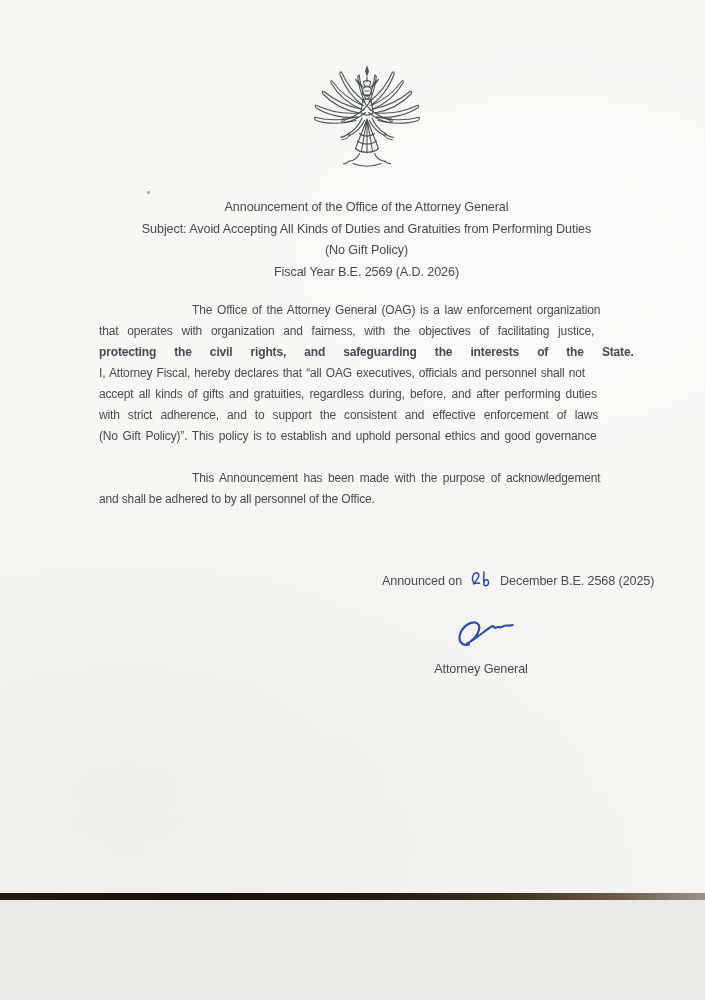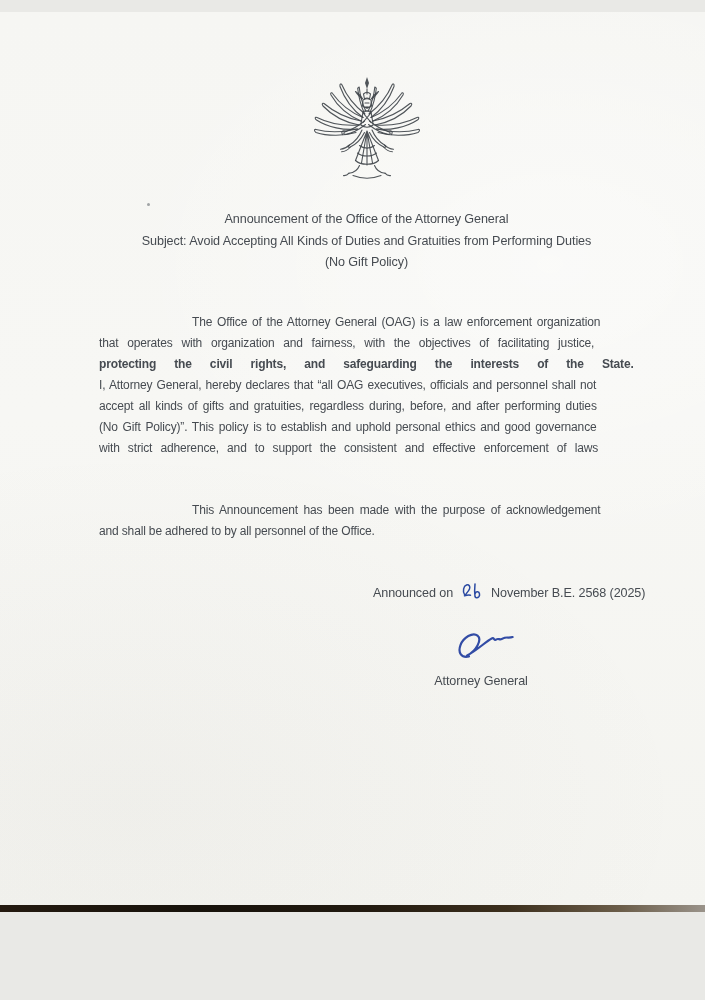--- a/index.html
+++ b/index.html
@@ -1,43 +1,43 @@
 <!DOCTYPE html>
 <html><head>
 <meta charset="utf-8">
 <style>
   html,body{margin:0;padding:0;background:#e9e9e6;}
   .page{
     position:relative;
     width:705px;height:900px;
-    margin:12px auto;
+    margin:0 auto;
     overflow:hidden;
     font-family:"Liberation Sans", sans-serif;
     color:#464b51;
     background:
       radial-gradient(820px 520px at 18% 88%, rgba(70,60,45,0.03), transparent 70%),
       radial-gradient(620px 420px at 78% 28%, rgba(255,255,255,0.45), transparent 70%),
       linear-gradient(180deg,#f6f6f3 0%,#f7f7f4 45%,#f4f4f0 100%);
   }
   .emblem{position:absolute;left:306px;top:62px;width:122px;height:112px;}
   .emblem path, .emblem line{stroke:#41464c;fill:none;stroke-width:1.1;stroke-linecap:round;stroke-linejoin:round;opacity:.92;}
   .emblem .fill{fill:#41464c;stroke:none;}
 
   .header{position:absolute;left:28px;top:197px;width:677px;text-align:center;}
   .hline{height:21.5px;line-height:21.5px;font-size:12.6px;letter-spacing:-0.1px;white-space:nowrap;}
 
   .para{position:absolute;left:99px;width:518px;}
   .para1{top:300px;}
-  .para2{top:488px;}
+  .para2{top:468px;}
   .bline{height:21px;line-height:21px;font-size:12px;letter-spacing:-0.15px;white-space:nowrap;}
   .bline .lt{display:inline-block;white-space:nowrap;}
   .indent{padding-left:93px;}
 
   .announce{
-    position:absolute;left:373px;top:570px;height:22px;
+    position:absolute;left:382px;top:570px;height:22px;
     display:flex;align-items:center;gap:7px;
     font-size:12.6px;letter-spacing:-0.1px;white-space:nowrap;
   }
   .handday{width:24px;height:20px;transform:translateY(-2px);}
   .handday path{stroke:#2b4aa2;fill:none;stroke-width:1.5;stroke-linecap:round;stroke-linejoin:round;}
 
   .sig{position:absolute;left:452px;top:616px;width:70px;height:36px;}
   .sig path{stroke:#2742a0;fill:none;stroke-width:2.3;stroke-linecap:round;stroke-linejoin:round;opacity:.95;}
 
   .signer{position:absolute;left:381px;top:658px;width:200px;text-align:center;}
@@ -86,44 +86,45 @@
       <path d="M54 56 C51.5 62 47.5 67.5 41.5 71 C39.3 72.3 39.8 74 42.3 73 C48.5 70 53.5 64.5 56.5 58.5" transform="scale(-1,1) translate(-118,0)"></path>
       <path d="M41.5 71 C38.5 73.8 35.5 75 32.5 75.2 M42.3 73 C39.6 76.4 36.6 77.6 33.6 77.8" transform="scale(-1,1) translate(-118,0)"></path>
     </g>
     <use href="#gside" transform="translate(118,0) scale(-1,1)"></use>
   </svg>
 
   <div class="header">
     <div class="hline">Announcement of the Office of the Attorney General</div>
     <div class="hline">Subject: Avoid Accepting All Kinds of Duties and Gratuities from Performing Duties</div>
     <div class="hline">(No Gift Policy)</div>
+    <div class="hline">Fiscal Year B.E. 2569 (A.D. 2026)</div>
   </div>
 
   <div class="para para1">
     <div class="bline jline indent"><span class="lt" style="word-spacing: 1.58px;">The Office of the Attorney General (OAG) is a law enforcement organization</span></div>
     <div class="bline jline"><span class="lt" style="word-spacing: 5.56px;">that operates with organization and fairness, with the objectives of facilitating justice,</span></div>
     <div class="bline jline"><span class="lt" style="word-spacing: 14.89px; font-weight: bold;">protecting the civil rights, and safeguarding the interests of the State.</span></div>
-    <div class="bline jline"><span class="lt" style="word-spacing: 0.99px;">I, Attorney General, hereby declares that “all OAG executives, officials and personnel shall not</span></div>
+    <div class="bline jline"><span class="lt" style="word-spacing: 0.99px;">I, Attorney Fiscal, hereby declares that “all OAG executives, officials and personnel shall not</span></div>
     <div class="bline jline"><span class="lt" style="word-spacing: 1.99px;">accept all kinds of gifts and gratuities, regardless during, before, and after performing duties</span></div>
+    <div class="bline jline"><span class="lt" style="word-spacing: 4.94px;">with strict adherence, and to support the consistent and effective enforcement of laws</span></div>
     <div class="bline jline"><span class="lt" style="word-spacing: 1.53px;">(No Gift Policy)”. This policy is to establish and uphold personal ethics and good governance</span></div>
-    <div class="bline jline"><span class="lt" style="word-spacing: 4.94px;">with strict adherence, and to support the consistent and effective enforcement of laws</span></div>
   </div>
 
   <div class="para para2">
     <div class="bline jline indent"><span class="lt" style="word-spacing: 2.4px;">This Announcement has been made with the purpose of acknowledgement</span></div>
     <div class="bline"><span class="lt">and shall be adhered to by all personnel of the Office.</span></div>
   </div>
 
   <div class="announce">
     <span>Announced on</span>
     <svg class="handday" viewBox="0 0 22 20" xmlns="http://www.w3.org/2000/svg" aria-label="๒๖">
       <path d="M3.5 13.5 C1.5 10 2.5 5 5.5 4 C8 3.2 9.5 5.5 8.5 8 C7.5 10.5 5 12.8 3.5 14.8 C5.5 14.2 8 13.7 9.5 14.3"></path>
       <path d="M14 3 C13.5 8 13.5 12 14 15.5 C14.3 17 16.5 17.3 17.8 15.8 C19.2 14.1 18.6 11.2 16.8 10.8 C15.6 10.5 14.6 11.4 14.2 12.6"></path>
     </svg>
-    <span>November B.E. 2568 (2025)</span>
+    <span>December B.E. 2568 (2025)</span>
   </div>
 
   <svg class="sig" viewBox="0 0 66 38" xmlns="http://www.w3.org/2000/svg">
     <path d="M14 30 C6 32 2 26 5 18 C8 10 18 4 23 8 C28 12 22 24 12 29 C22 24 32 14 38 11 C41 9.5 40 14 43 12 C45.5 10.5 46.5 13.5 50 11 C53 9 56 11 60 9.5"></path>
   </svg>
 
   <div class="signer">
     <div>Attorney General</div>
   </div>
 

